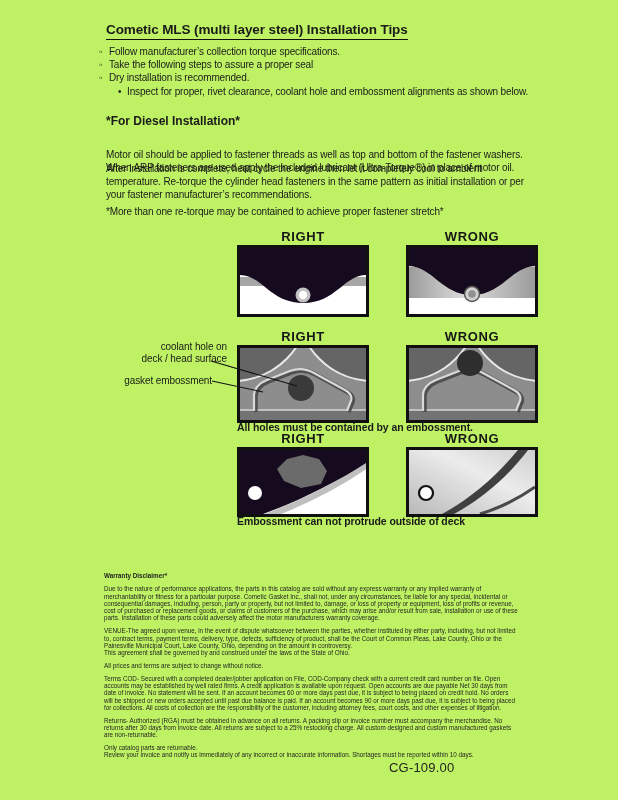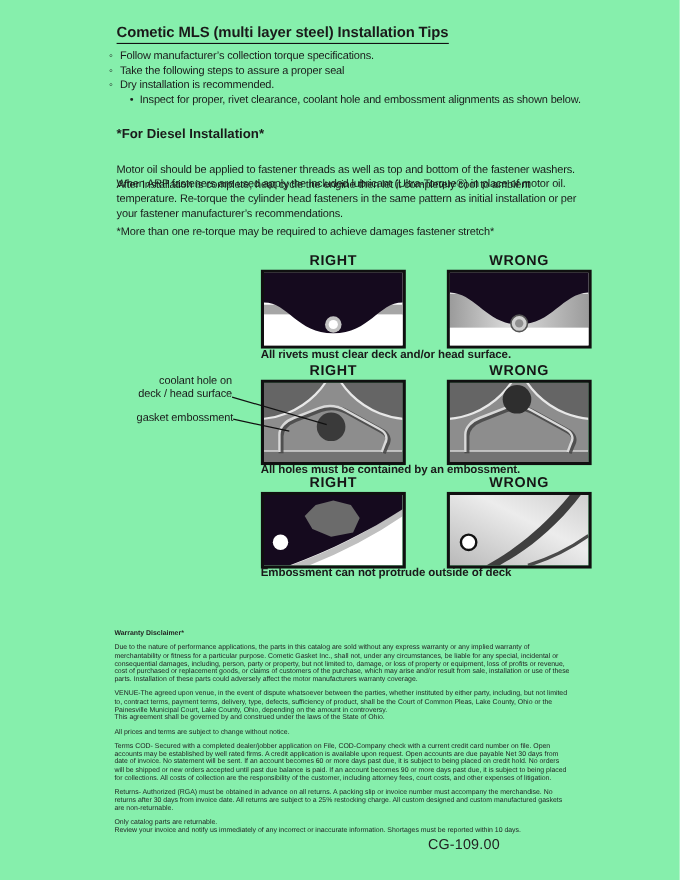--- a/index.html
+++ b/index.html
@@ -1,19 +1,19 @@
 <!DOCTYPE html>
 <html><head>
 <meta charset="utf-8">
 <style>
   * { margin:0; padding:0; box-sizing:border-box; }
   html,body { background:#ffffff; }
   .page {
     position:relative; width:618px; height:800px; margin:0 auto;
-    background:#86efac; color:#1a1a1a; overflow:hidden;
+    background:#bef264; color:#1a1a1a; overflow:hidden;
     font-family:"Liberation Sans", sans-serif;
   }
   .title {
     position:absolute; left:106px; top:22px;
     font-size:13.5px; font-weight:bold; letter-spacing:-0.1px;
     border-bottom:1.6px solid #111; padding-bottom:2px;
   }
   .body-txt { font-size:10px; line-height:13.2px; letter-spacing:-0.15px; }
   .bullets { position:absolute; left:99px; top:45px; width:430px; }
   .bullet { position:relative; padding-left:10px; }
@@ -26,21 +26,21 @@
   .diesel-p2 { position:absolute; left:106px; top:162px; width:430px; }
   .diesel-note { position:absolute; left:106px; top:205px; width:430px; }
 
   .diag-pair { position:absolute; left:237px; display:flex; gap:9px; }
   .diag-cell { width:160px; }
   .diag-header { width:132px; text-align:center; font-size:13px; font-weight:600; letter-spacing:0.6px; color:#161616; margin-bottom:1px; }
   .diag-caption { position:absolute; left:237px; font-size:10.5px; font-weight:bold; letter-spacing:-0.1px; line-height:12px; }
   svg.diag-box { display:block; }
 
   .lbl { position:absolute; text-align:right; font-size:10px; line-height:12px; letter-spacing:-0.1px; }
-  .lbl-coolant { left:0; top:341px; width:211px; }
+  .lbl-coolant { left:16px; top:341px; width:211px; }
   .lbl-emboss  { left:0; top:375px; width:212px; }
   .leader-lines { position:absolute; left:205px; top:350px; pointer-events:none; z-index:5; }
 
   .disclaimer { position:absolute; left:104px; top:572px; width:414px; font-size:6.3px; line-height:7.3px; color:#1f1f1f; }
   .disclaimer .hd { font-weight:bold; margin-bottom:6px; }
   .disclaimer .para { margin-bottom:5.5px; }
   .disclaimer .tight { margin-bottom:0; }
   .footer { position:absolute; left:389px; top:760px; font-size:13px; letter-spacing:0.2px; color:#222; }
 </style>
 </head>
@@ -55,21 +55,21 @@
     <div class="bullet">Take the following steps to assure a proper seal</div>
     <div class="bullet">Dry installation is recommended.</div>
     <div class="subbullets">
       <div class="subbullet">Inspect for proper, rivet clearance, coolant hole and embossment alignments as shown below.</div>
     </div>
   </div>
 
   <div class="diesel-heading">*For Diesel Installation*</div>
   <div class="diesel-p1 body-txt">Motor oil should be applied to fastener threads as well as top and bottom of the fastener washers. When ARP fasteners are used apply the included lubricant (Ultra-Torque®) in place of motor oil.</div>
   <div class="diesel-p2 body-txt">After Installation is complete, heat cycle the engine then let it completely cool to ambient temperature. Re-torque the cylinder head fasteners in the same pattern as initial installation or per your fastener manufacturer’s recommendations.</div>
-  <div class="diesel-note body-txt">*More than one re-torque may be required to achieve damages fastener stretch*</div>
+  <div class="diesel-note body-txt">*More than one re-torque may be contained to achieve proper fastener stretch*</div>
 
   <div class="diag-pair" style="top:229px">
     <div class="diag-cell">
       <div class="diag-header">RIGHT</div>
       <svg class="diag-box" width="132" height="72" viewBox="0 0 132 72">
         <rect x="1.5" y="1.5" width="129" height="69" fill="#ffffff" stroke="#101010" stroke-width="3"></rect>
         <rect x="3" y="32" width="126" height="9" fill="#a6a6a6"></rect>
         <rect x="3" y="41" width="126" height="28" fill="#ffffff"></rect>
         <path d="M3,3 H129 V30 C107,30 99,58 66,58 C33,58 25,30 3,30 Z" fill="#150a1e"></path>
         <circle cx="66" cy="50" r="7.5" fill="#c2c2c2"></circle>
@@ -88,21 +88,20 @@
         </defs>
         <rect x="1.5" y="1.5" width="129" height="69" fill="#ffffff" stroke="#101010" stroke-width="3"></rect>
         <rect x="3" y="22" width="126" height="31" fill="url(#gw1)"></rect>
         <rect x="3" y="53" width="126" height="16" fill="#ffffff"></rect>
         <path d="M3,3 H129 V21 C105,22 96,50 66,50 C36,50 27,22 3,21 Z" fill="#150a1e"></path>
         <circle cx="66" cy="49" r="7.5" fill="#d0d0d0" stroke="#555555" stroke-width="1.5"></circle>
         <circle cx="66" cy="49" r="3.8" fill="#909090"></circle>
       </svg>
     </div>
   </div>
-  <div class="diag-caption" style="top:316px">All rivets must clear deck and/or head surface.</div>
 
   <div class="lbl lbl-coolant">
     <div>coolant hole on</div>
     <div>deck / head surface</div>
   </div>
   <div class="lbl lbl-emboss">gasket embossment</div>
   <svg class="leader-lines" width="110" height="50" viewBox="0 0 110 50">
     <line x1="6" y1="11" x2="92" y2="36" stroke="#111" stroke-width="1.1"></line>
     <line x1="7" y1="31" x2="58" y2="42" stroke="#111" stroke-width="1.1"></line>
   </svg>

